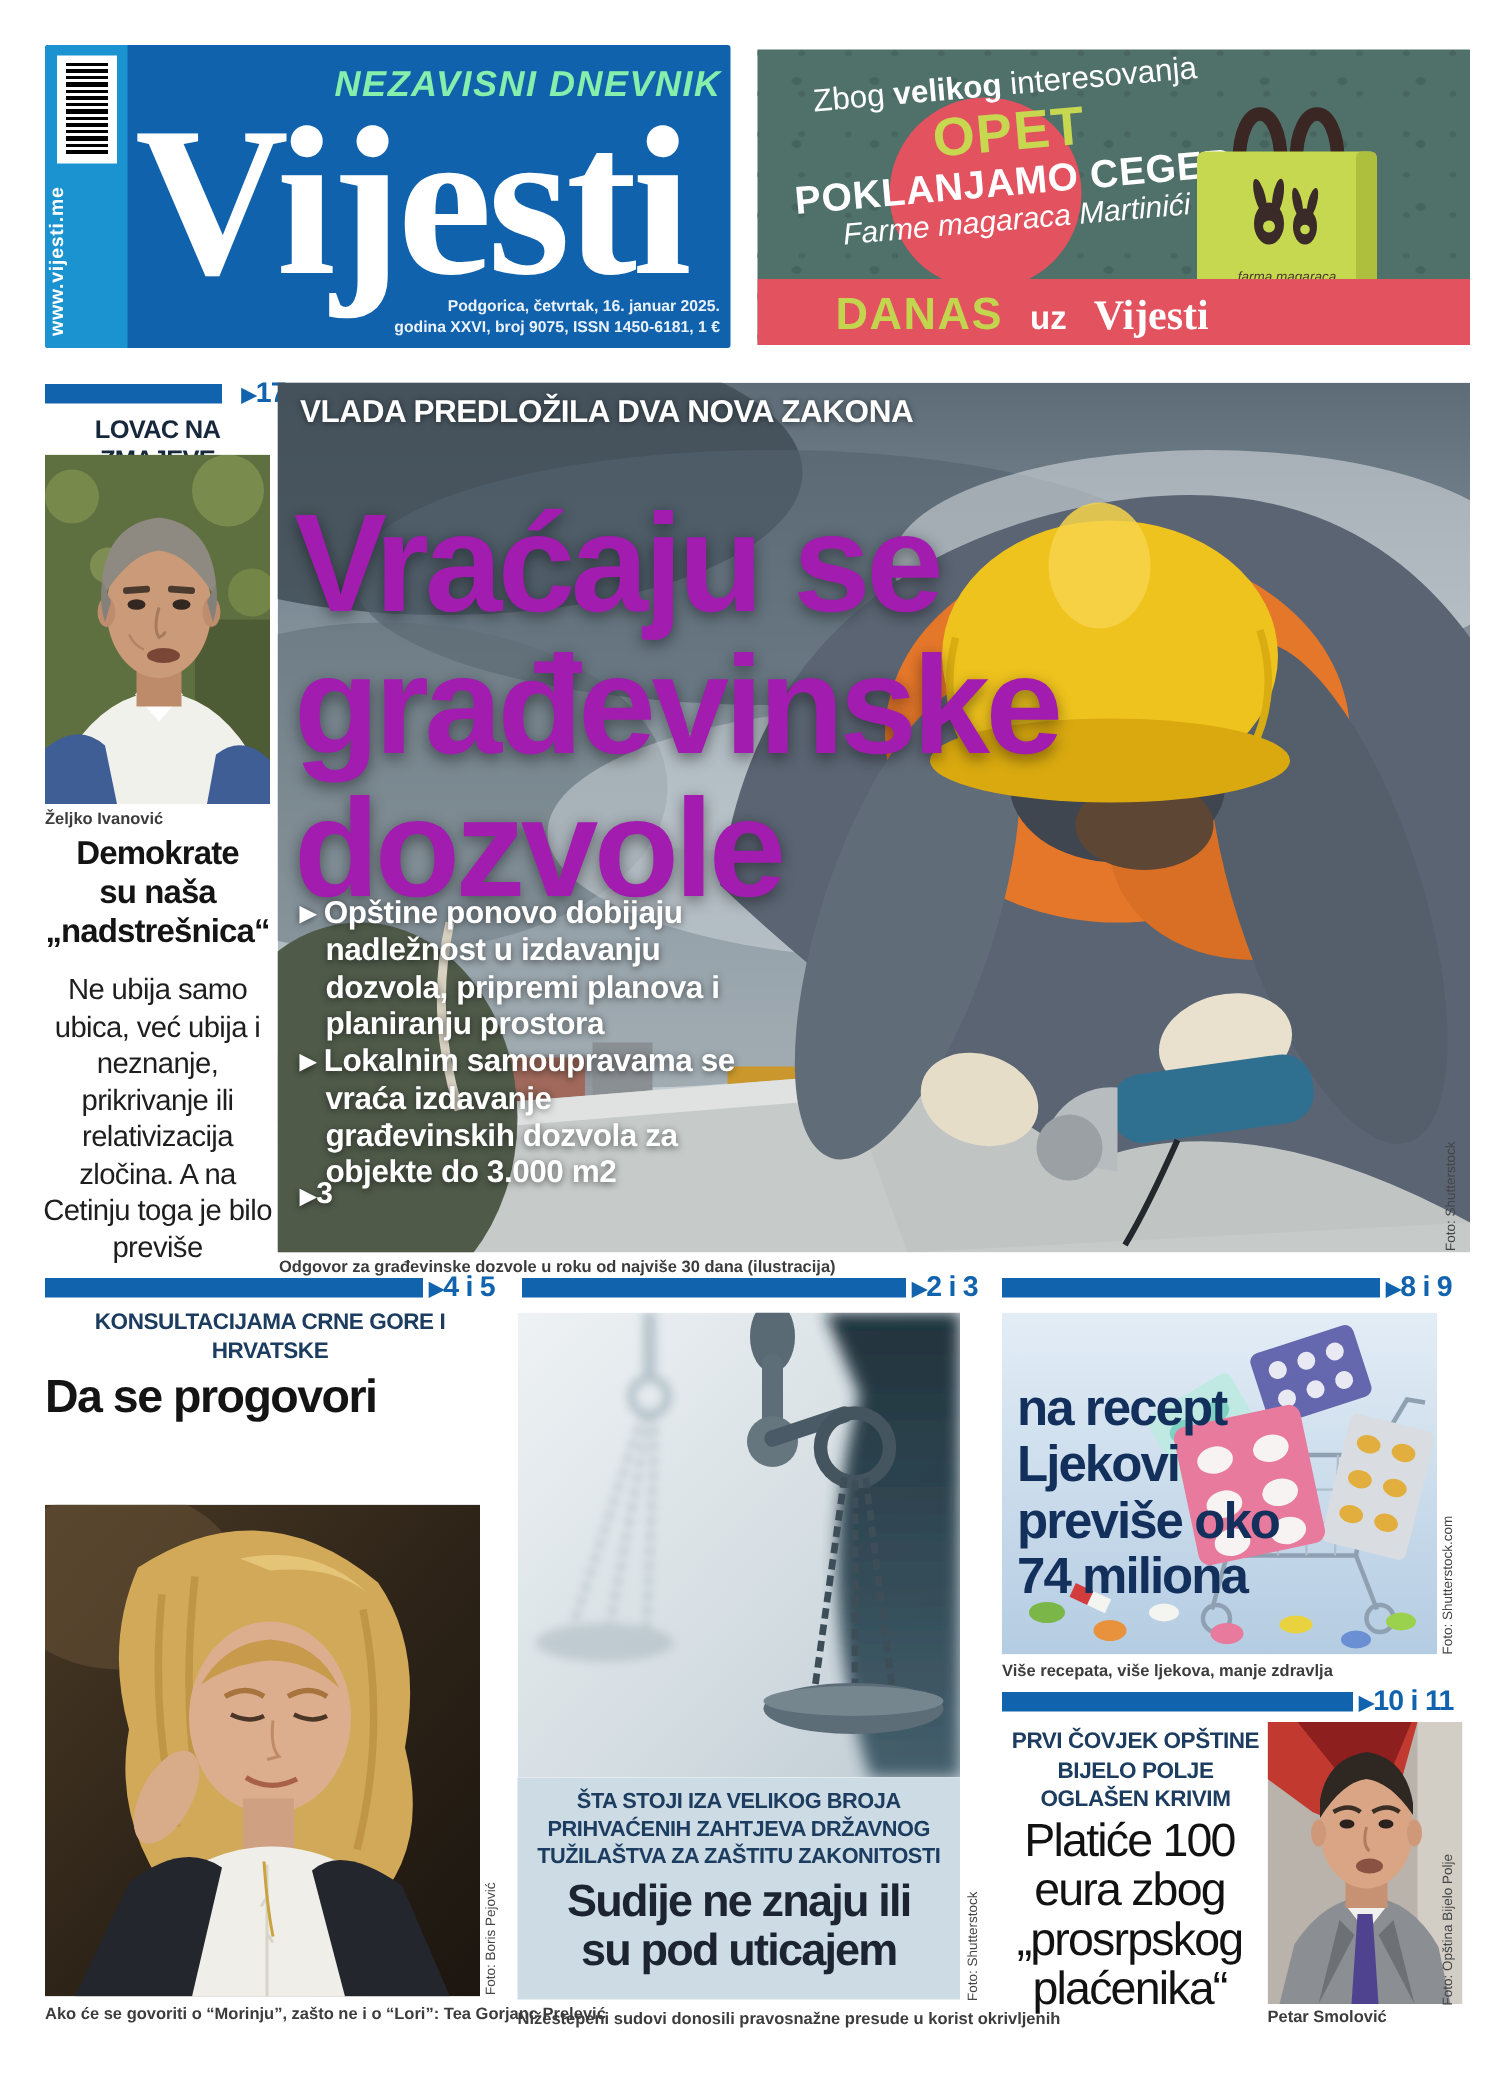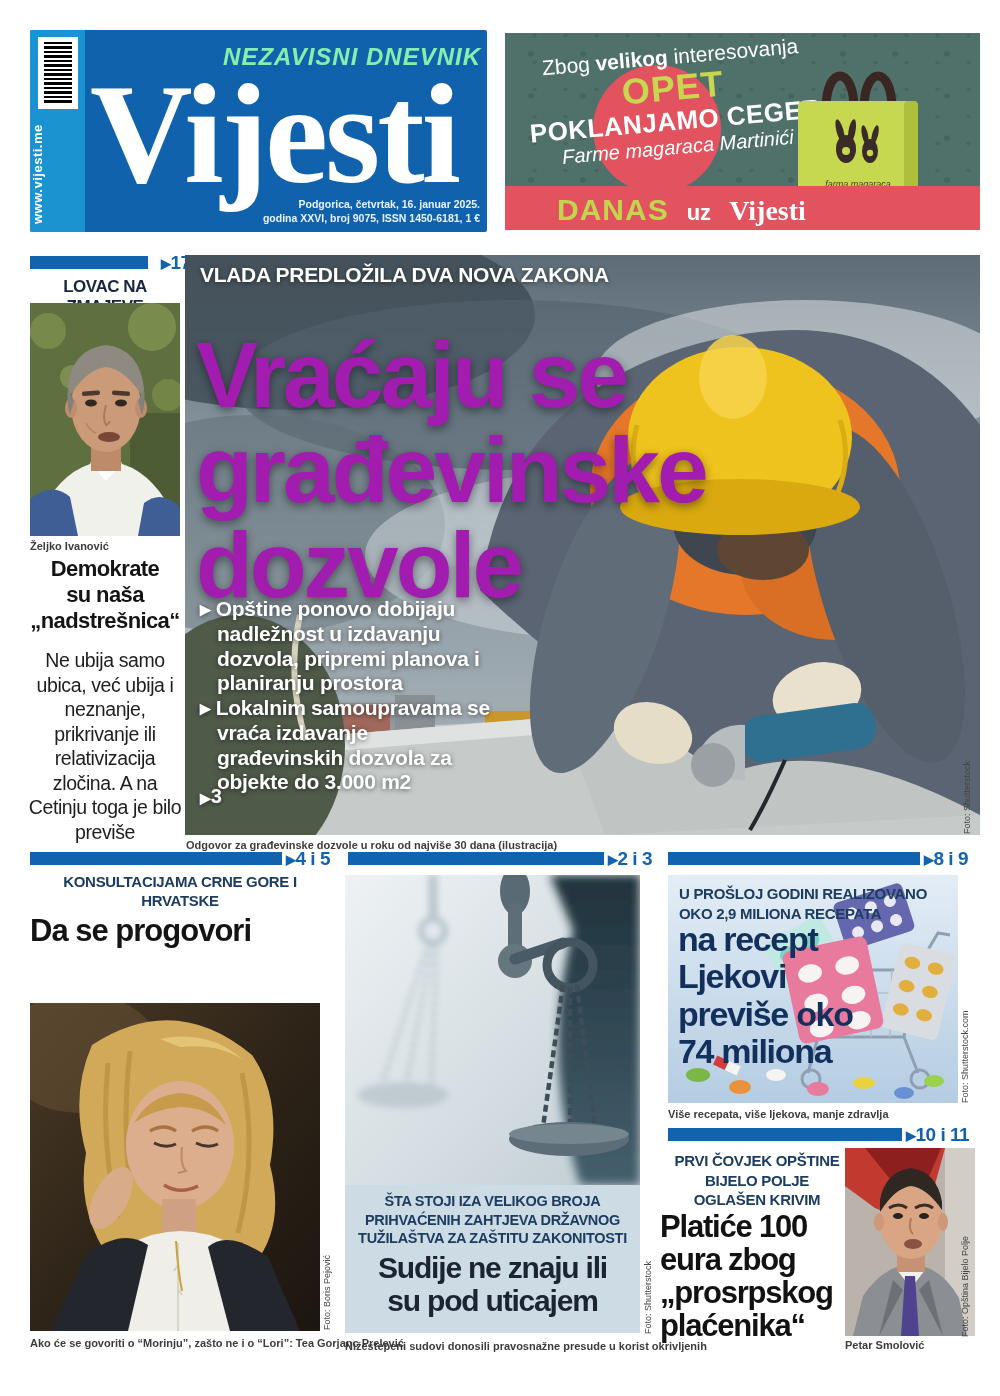--- a/index.html
+++ b/index.html
@@ -63,21 +63,21 @@
   .sud-panel { position:absolute; left:345px; top:1185px; width:295px; height:148px; background:#ccdbe4; }
   .sud-kicker { position:absolute; left:345px; top:1192px; width:295px; text-align:center; font-size:14.5px; line-height:1.28; }
   .sud-head { position:absolute; left:345px; top:1251px; width:295px; text-align:center; font-size:30px; font-weight:bold; color:#1b2430; line-height:1.1; letter-spacing:-1.2px; }
 
   
   .lje-kicker { position:absolute; left:679px; top:884px; font-size:15px; line-height:1.3; }
   .lje-head { position:absolute; left:678px; top:921px; font-size:34px; font-weight:bold; color:#13305c; line-height:1.1; letter-spacing:-1.3px; }
 
   
   .pla-kicker { position:absolute; left:668px; top:1151px; width:178px; text-align:center; font-size:15px; line-height:1.3; }
-  .pla-head { position:absolute; left:660px; top:1210px; width:186px; font-size:31px; font-weight:bold; color:#121212; line-height:1.07; letter-spacing:-1.2px; }
+  .pla-head { position:absolute; left:660px; top:1210px; width:186px; text-align:center; font-size:31px; font-weight:normal; color:#121212; line-height:1.07; letter-spacing:-1.2px; }
 </style>
 </head>
 <body>
 
 <div class="page">
 
   <header class="masthead">
     <div class="mh-strip">
       <div class="barcode">
           <div class="bars"></div>
@@ -392,24 +392,20 @@
       <ellipse cx="150" cy="214" rx="11" ry="7" fill="#e87a9e"></ellipse>
       <ellipse cx="196" cy="208" rx="11" ry="6" fill="#e8d33e"></ellipse>
       <ellipse cx="236" cy="218" rx="10" ry="6" fill="#6a8fd2"></ellipse>
       <g transform="rotate(25 58 190)">
           <rect x="46" y="185" width="13" height="10" fill="#d23c3c"></rect>
           <rect x="59" y="185" width="13" height="10" fill="#f4f4f0"></rect>
         </g>
       <ellipse cx="266" cy="206" rx="10" ry="6" fill="#9ad24e"></ellipse>
     </svg>
   </div>
-  <div class="lje-kicker kicker">
-    <div>U PROŠLOJ GODINI REALIZOVANO</div>
-    <div>OKO 2,9 MILIONA RECEPATA</div>
-  </div>
   <div class="lje-head">
     <div>na recept</div>
     <div>Ljekovi</div>
     <div>previše oko</div>
     <div>74 miliona</div>
   </div>
   <div class="vcred" style="left:960px; top:998px; height:105px;">Foto: Shutterstock.com</div>
   <div class="cap" style="left:668px; top:1108px;">Više recepata, više ljekova, manje zdravlja</div>
 
   <div class="bar" style="left:668px; top:1128px; width:234px;"></div>

